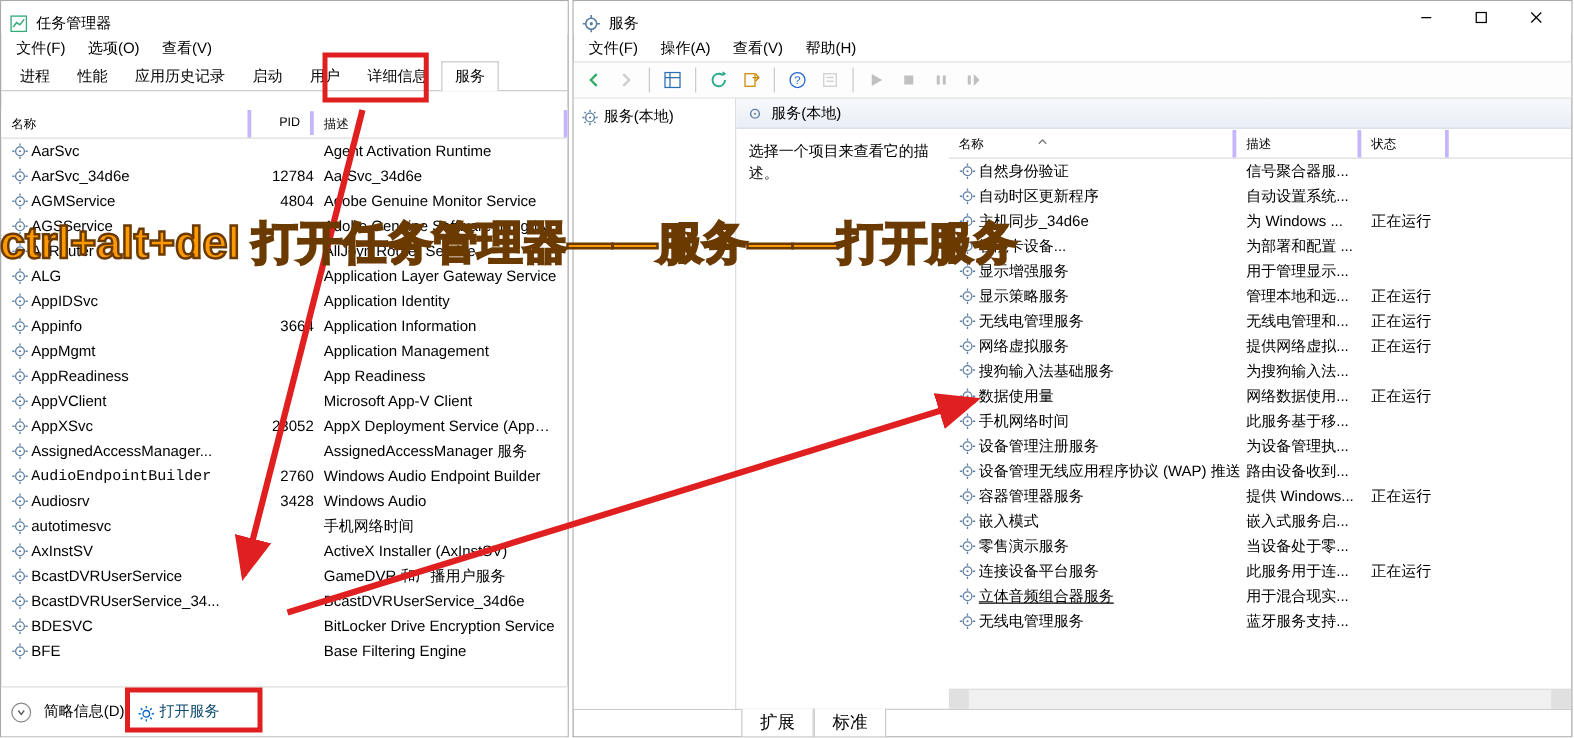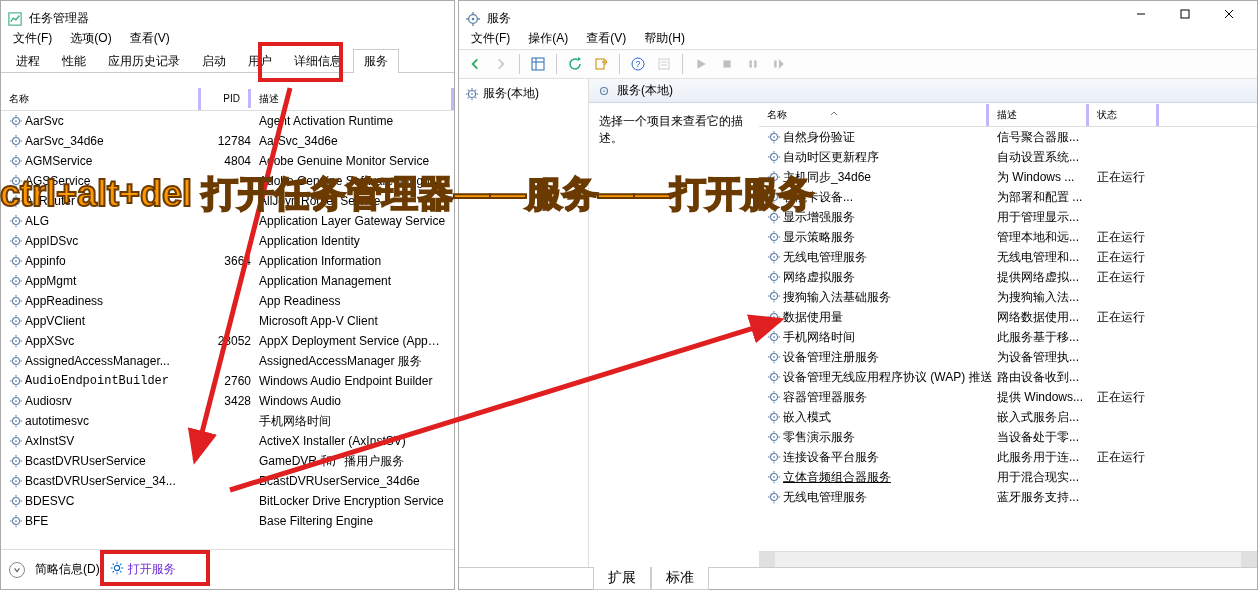--- a/index.html
+++ b/index.html
@@ -37,21 +37,21 @@
   .th { padding: 4px 8px; border-right: 3px solid #c4b5fd; font-size: 10px; }
 
   
   .tbody { overflow: auto; }
   .row { display: flex; align-items: center; height: 20px; padding: 0 4px; }
   .cell { padding: 0 4px; overflow: hidden; white-space: nowrap; text-overflow: ellipsis; }
   .svc-icon { width: 14px; height: 14px; margin-right: 2px; flex-shrink: 0; }
 
   
   .statusbar { position: absolute; left: 0; right: 0; bottom: 0; height: 40px; border-top: 1px solid #ddd; display: flex; align-items: center; padding: 0 8px; gap: 10px; background: #fff; }
-  .link { color: #6d28d9; cursor: pointer; display: flex; align-items: flex-start; gap: 4px; }
+  .link { color: #0c4a6e; cursor: pointer; display: flex; align-items: flex-end; gap: 4px; }
 
   
   .svc-body { display: flex; height: calc(100% - 26px - 22px - 30px - 22px); }
   .svc-left-pane { width: 130px; border-right: 1px solid #ddd; padding: 4px; background: #fff; }
   .svc-right-pane { flex: 1; display: flex; flex-direction: column; overflow: hidden; }
   .svc-header-band { height: 24px; background: linear-gradient(#f7f9fc, #e9eef6); border-bottom: 1px solid #d0d7e2; display: flex; align-items: center; padding: 0 8px; font-size: 12px; }
   .svc-content { display: flex; flex: 1; overflow: hidden; }
   .svc-desc-pane { width: 170px; padding: 10px; font-size: 12px; }
   .svc-list-pane { flex: 1; overflow: hidden; display: flex; flex-direction: column; }
   .svc-tabs-bottom { height: 22px; border-top: 1px solid #ccc; display: flex; align-items: center; padding: 0 4px; }

